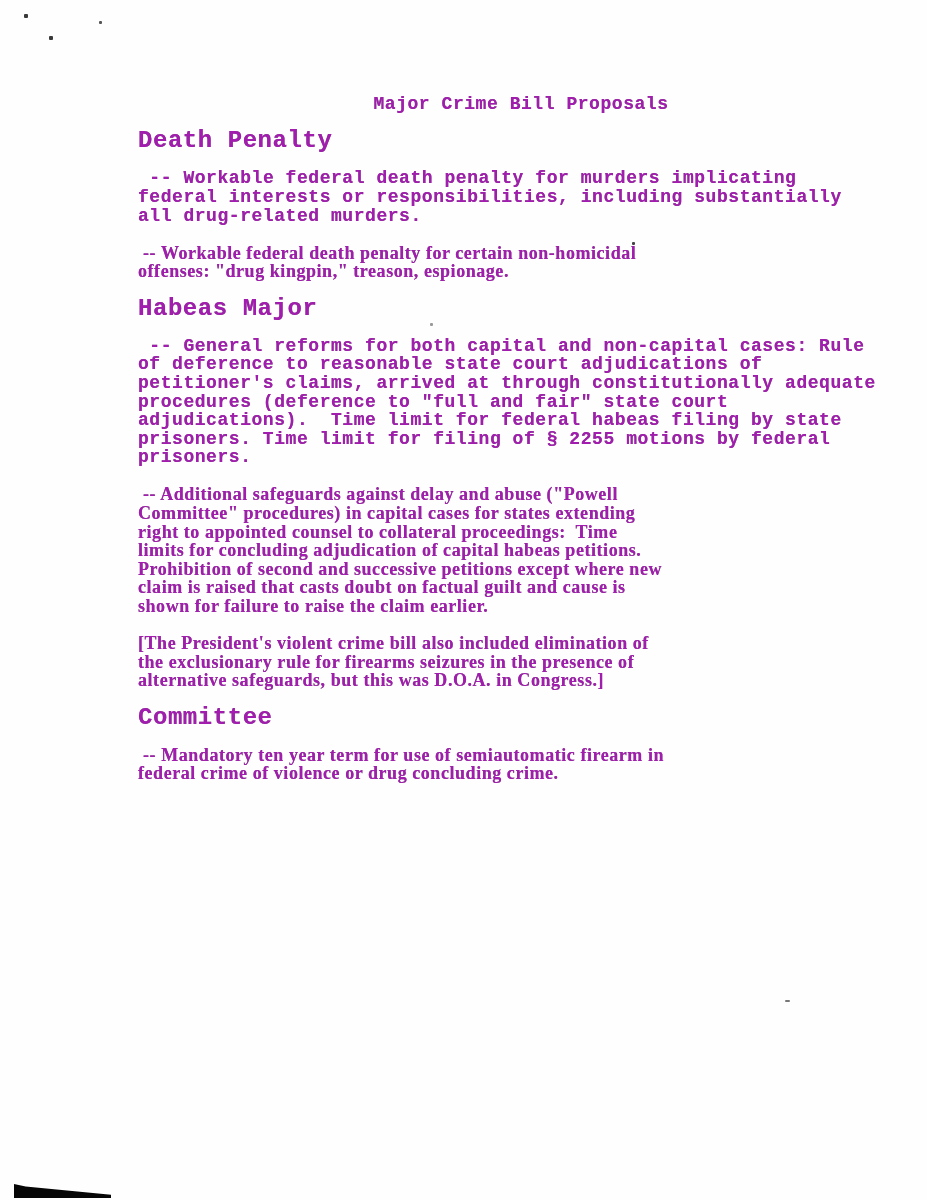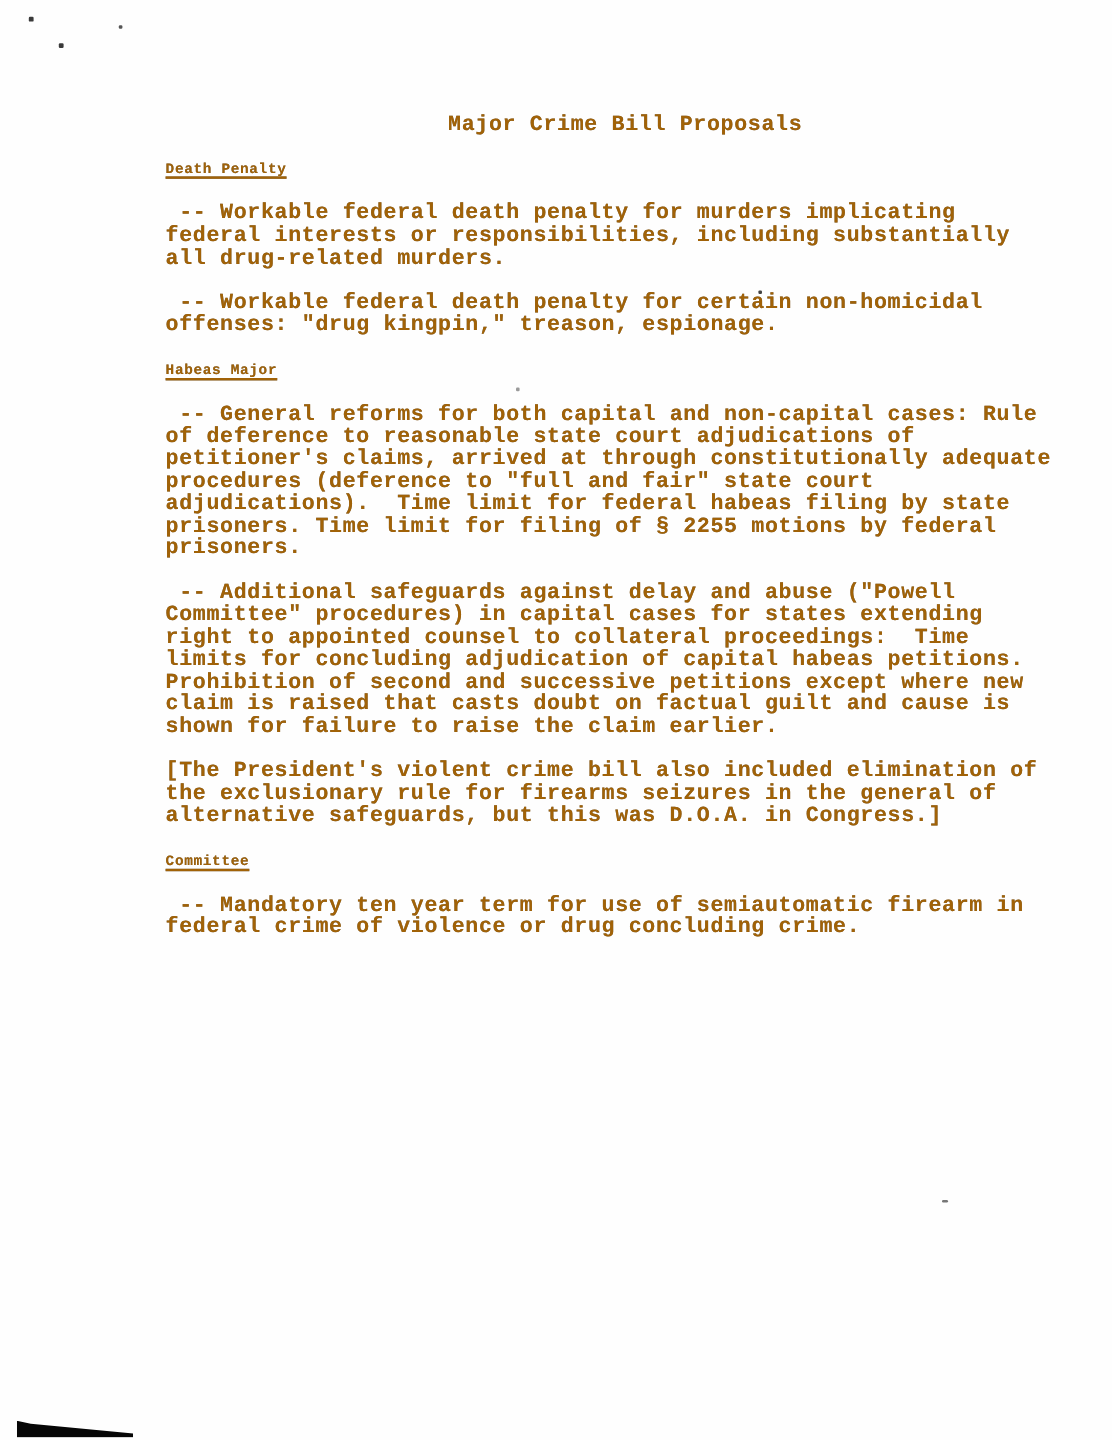--- a/index.html
+++ b/index.html
@@ -13,50 +13,49 @@
     height: 1200px;
     background: #fefefe;
     overflow: hidden;
     font-family: "Liberation Mono", "DejaVu Sans Mono", monospace;
   }
   .doc {
     position: absolute;
     left: 138px;
     top: 95px;
     width: 766px;
-    color: #a16207;
+    color: #a21caf;
     font-size: 18px;
     font-weight: 700;
     line-height: 18.6px;
     letter-spacing: 0.55px;
     text-shadow: 0 0 0.4px rgba(20,20,20,0.55);
   }
   .doc-title {
     font-size: 18px;
     font-weight: 700;
     margin: 0;
     text-align: center;
   }
   .sec {
     padding-top: 18.6px;
     margin: 0;
   }
   .heading {
-    font-size: 12px;
+    font-size: 24px;
     font-weight: 700;
     margin: 0 0 18.6px 0;
-    text-decoration: underline;
     text-underline-offset: 3px;
     text-decoration-thickness: 1.6px;
   }
   .para {
     margin: 0 0 18.6px 0;
     white-space: pre-wrap;
   }
-  .para:last-child { margin-bottom: 0; }
+  .para:last-child { margin-bottom: 0; font-family: Liberation Serif, serif; }
   
   .speck {
     position: absolute;
     background: #3a3a3a;
     border-radius: 1px;
   }
   .speck.s1 { left: 24px;  top: 14px;  width: 4px; height: 4px; }
   .speck.s2 { left: 99px;  top: 21px;  width: 3px; height: 3px; background: #555; }
   .speck.s3 { left: 49px;  top: 36px;  width: 4px; height: 4px; }
   .speck.s4 { left: 632px; top: 242px; width: 3px; height: 3px; background: #444; }
@@ -110,21 +109,21 @@
 Committee" procedures) in capital cases for states extending
 right to appointed counsel to collateral proceedings:  Time
 limits for concluding adjudication of capital habeas petitions.
 Prohibition of second and successive petitions except where new
 claim is raised that casts doubt on factual guilt and cause is
 shown for failure to raise the claim earlier.</p>
     </section>
 
     <section class="sec">
       <p class="para">[The President's violent crime bill also included elimination of
-the exclusionary rule for firearms seizures in the general of
+the exclusionary rule for firearms seizures in the presence of
 alternative safeguards, but this was D.O.A. in Congress.]</p>
     </section>
 
     <section class="sec">
       <h2 class="heading">Committee</h2>
       <p class="para"> -- Mandatory ten year term for use of semiautomatic firearm in
 federal crime of violence or drug concluding crime.</p>
     </section>
 
   </div>

